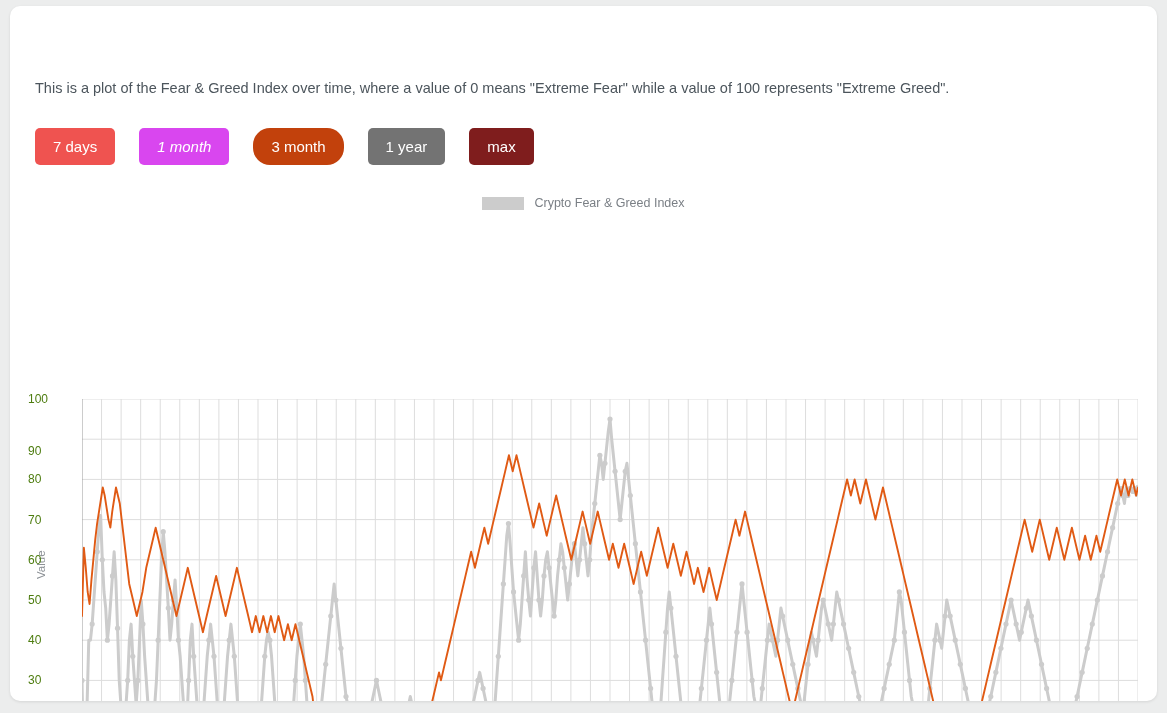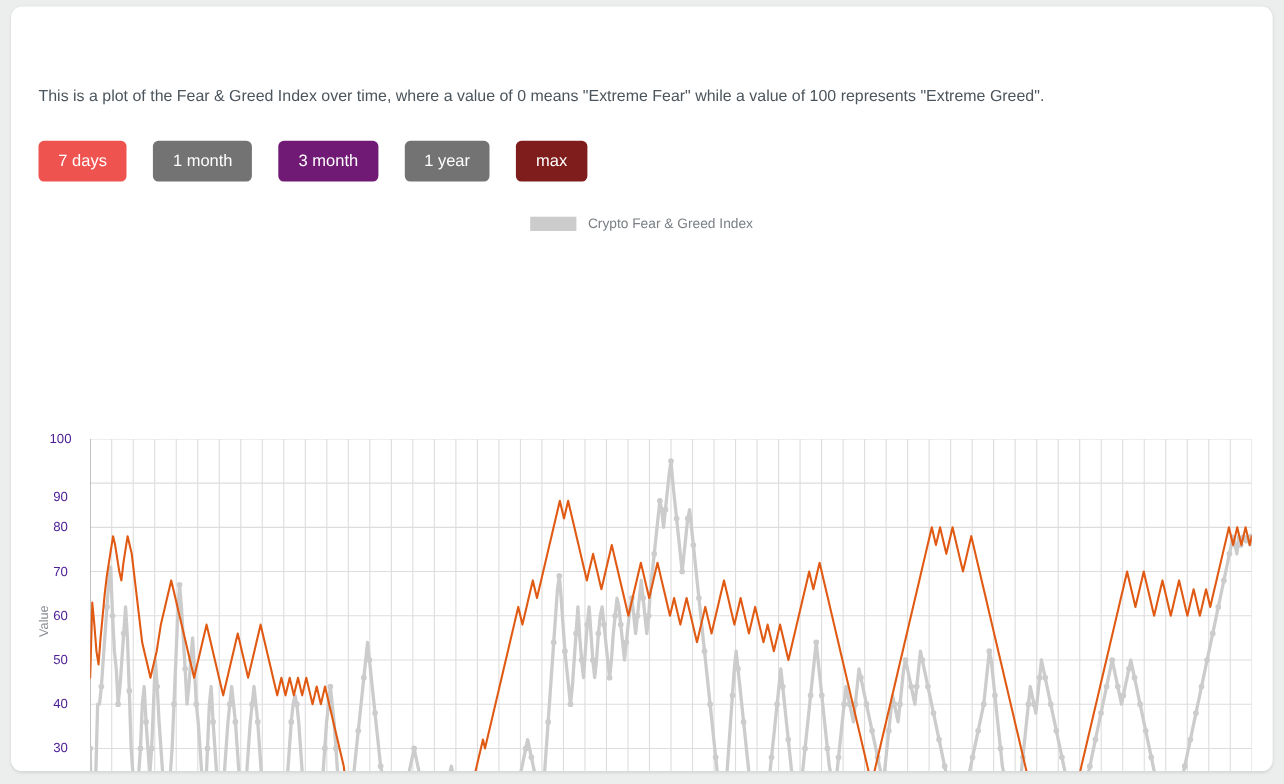--- a/index.html
+++ b/index.html
@@ -90,24 +90,24 @@
     left: 25px;
     top: 393px;
     font-size: 11.5px;
     color: #8a8f94;
     transform: rotate(-90deg);
     transform-origin: left top;
     white-space: nowrap;
   }
   .ytick-label {
     position: absolute;
-    right: 0;
+    right: 12px;
     font-size: 12px;
-    color: #4c1d95;
-    text-align: center;
+    color: #4d7c0f;
+    text-align: left;
     width: 30px;
     transform: translateY(-50%);
   }
   #ytick-holder {
     position: absolute;
     left: 30px;
     top: 0;
     width: 30px;
     height: 100%;
   }
@@ -130,22 +130,22 @@
 </head>
 <body>
 
 <div id="card">
 
 
   <div id="subtitle">This is a plot of the Fear &amp; Greed Index over time, where a value of 0 means "Extreme Fear" while a value of 100 represents "Extreme Greed".</div>
 
   <div id="range-buttons">
       <button class="range-btn" style="background: rgb(239, 83, 80);">7 days</button>
-      <button class="range-btn" style="background: #737373;">1 month</button>
-      <button class="range-btn" style="background: #701a75;">3 month</button>
+      <button class="range-btn" style="background: #d946ef; font-style: italic;">1 month</button>
+      <button class="range-btn" style="background: #c2410c; border-radius: 17px;">3 month</button>
       <button class="range-btn" style="background: #737373;">1 year</button>
       <button class="range-btn" style="background: #7f1d1d;">max</button>
     </div>
 
   <div id="chart-area">
 
     <div id="legend">
       <span id="legend-swatch"></span>
       <span id="legend-label">Crypto Fear &amp; Greed Index</span>
     </div>

